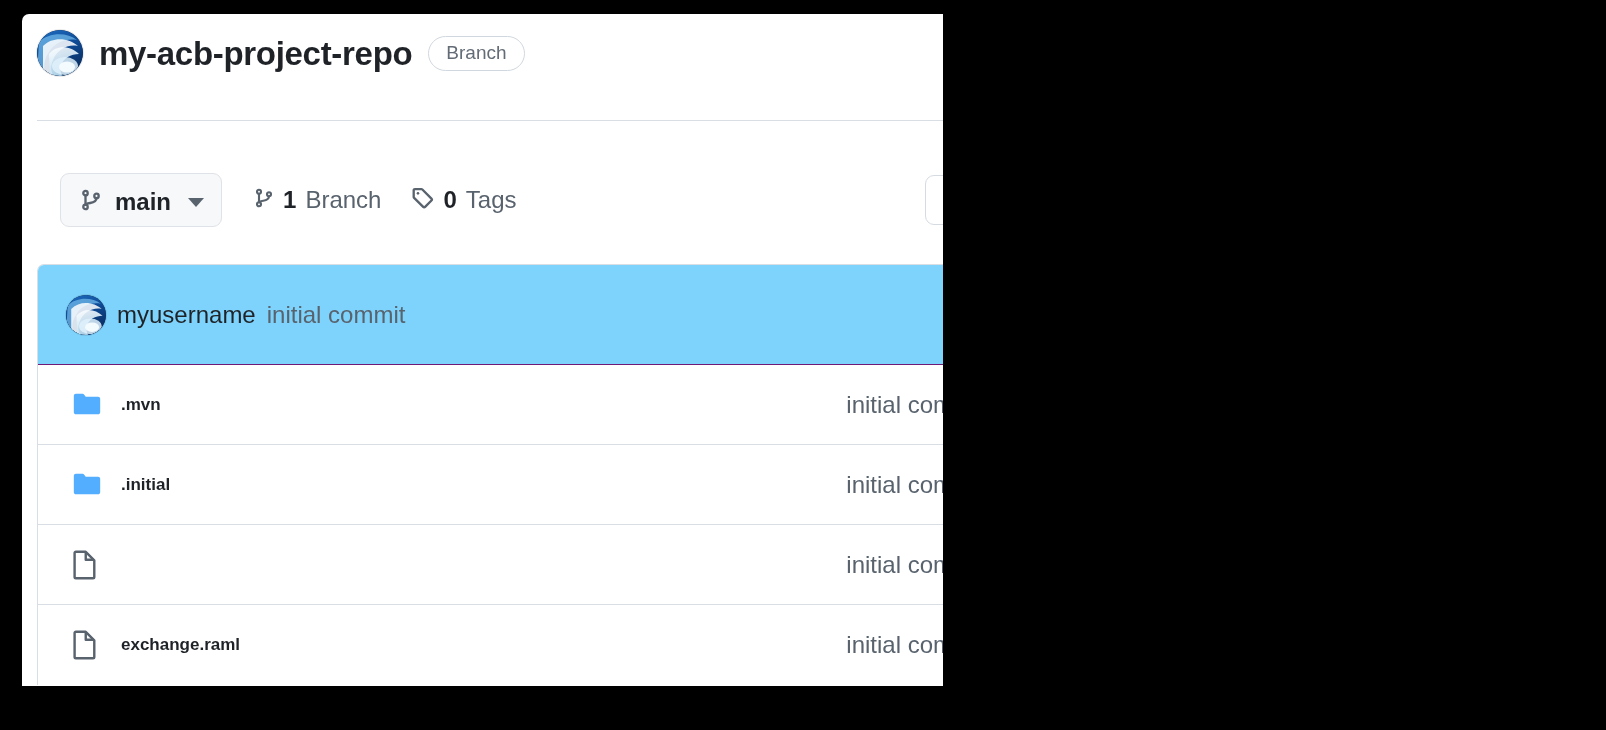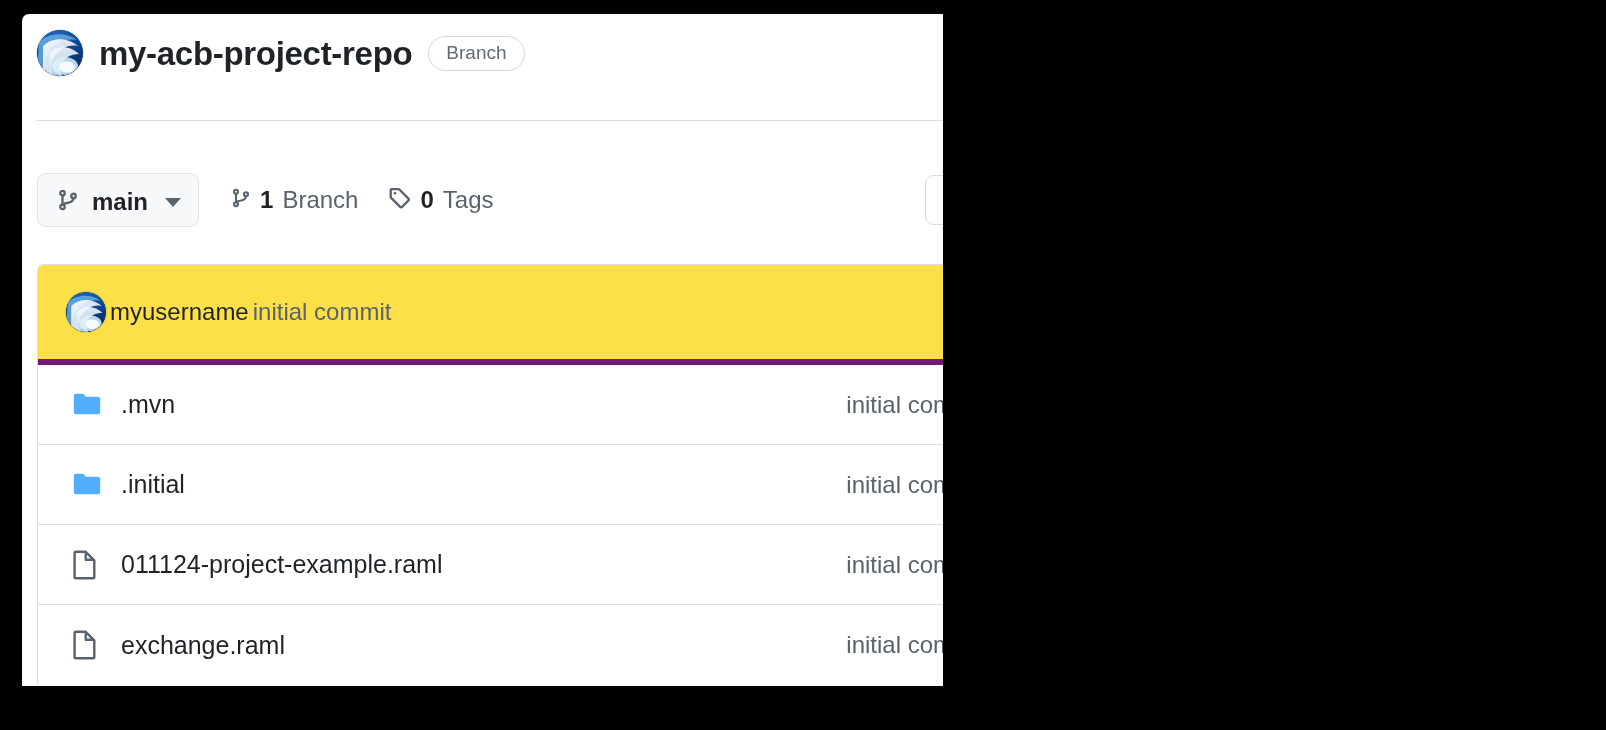--- a/index.html
+++ b/index.html
@@ -89,20 +89,21 @@
     display: flex;
     align-items: center;
     gap: 13px;
     height: 54px;
     box-sizing: border-box;
     padding: 4px 17px 0 19px;
     background: #f6f8fa;
     border: 1px solid #dfe2e6;
     border-radius: 9px;
     cursor: pointer;
+    margin-left: 23px;
   }
   .branch-button .bb-label {
     font-size: 24px;
     font-weight: bold;
     color: #1f2328;
     line-height: 1;
   }
   .caret {
     width: 0; height: 0;
     border-left: 8px solid transparent;
@@ -153,26 +154,26 @@
     border-radius: 7px 0 0 0;
     border-right: none;
     border-bottom: none;
     box-sizing: border-box;
     background: #ffffff;
     overflow: hidden;
   }
   .commit-bar {
     display: flex;
     align-items: center;
-    gap: 4px;
+    gap: 11px;
     height: 100px;
     box-sizing: border-box;
     padding: 0 18px 0 28px;
-    background: #fde047;
-    border-bottom: 6px solid #701a75;
+    background: #7dd3fc;
+    border-bottom: 1px solid #701a75;
     white-space: nowrap;
   }
   .commit-avatar {
     width: 40px;
     height: 40px;
     border-radius: 50%;
     overflow: hidden;
     flex: 0 0 auto;
     box-shadow: 0 0 0 1px rgba(27,31,36,0.10);
     background: #0b2e59;
@@ -198,24 +199,25 @@
   }
   .file-row:last-child { border-bottom: none; }
   .file-icon {
     width: 32px;
     flex: 0 0 auto;
     display: flex;
     align-items: center;
     justify-content: flex-start;
   }
   .file-name {
-    font-size: 25px;
+    font-size: 17px;
     color: #1f2328;
     margin-left: 17px;
     cursor: pointer;
+    font-weight: bold;
   }
   .file-commit {
     font-size: 24px;
     color: #59636e;
     margin-left: auto;
     padding-right: 12px;
     cursor: pointer;
   }
 </style>
 </head>
@@ -340,21 +342,20 @@
       <span class="file-commit">initial commit</span>
     </div>
 
     <div class="file-row">
       <span class="file-icon">
         <svg width="26" height="30" viewBox="0 0 14 16" fill="none" stroke="#59636e" stroke-width="1.3" stroke-linejoin="round">
           <path d="M1.4 1.6c0-.4.3-.7.7-.7h5.3l4.6 4.6v8.9c0 .4-.3.7-.7.7H2.1a.7.7 0 0 1-.7-.7z"></path>
           <path d="M7.4 1v4.2h4.4"></path>
         </svg>
       </span>
-      <span class="file-name">011124-project-example.raml</span>
       <span class="file-commit">initial commit</span>
     </div>
 
     <div class="file-row">
       <span class="file-icon">
         <svg width="26" height="30" viewBox="0 0 14 16" fill="none" stroke="#59636e" stroke-width="1.3" stroke-linejoin="round">
           <path d="M1.4 1.6c0-.4.3-.7.7-.7h5.3l4.6 4.6v8.9c0 .4-.3.7-.7.7H2.1a.7.7 0 0 1-.7-.7z"></path>
           <path d="M7.4 1v4.2h4.4"></path>
         </svg>
       </span>

